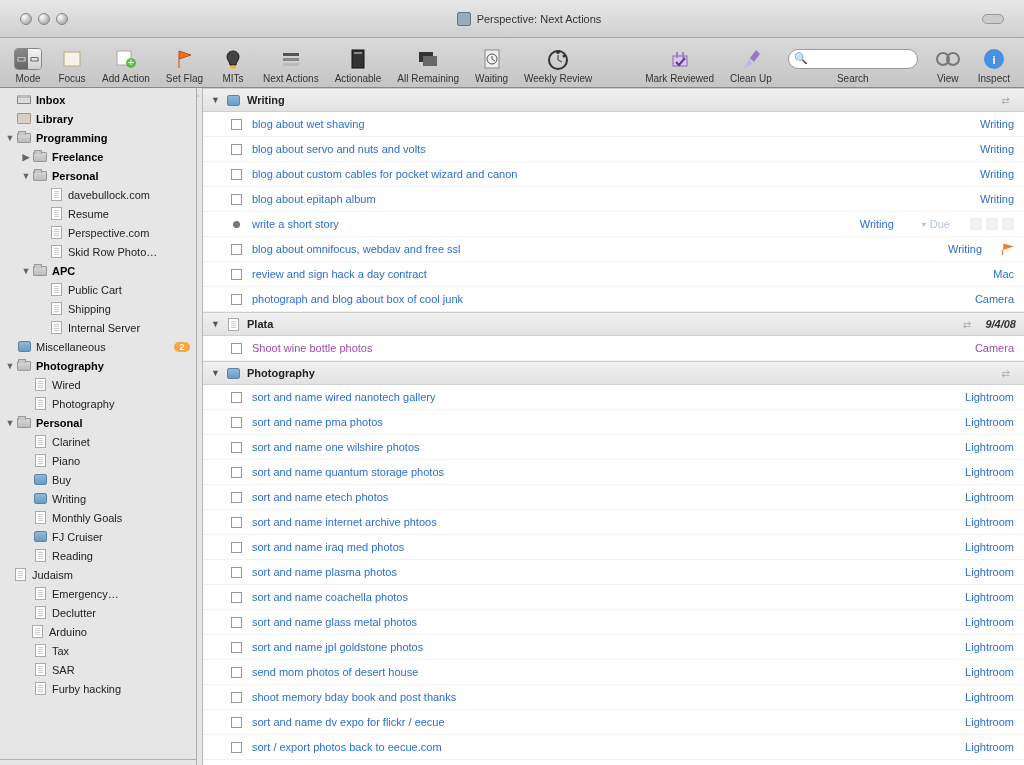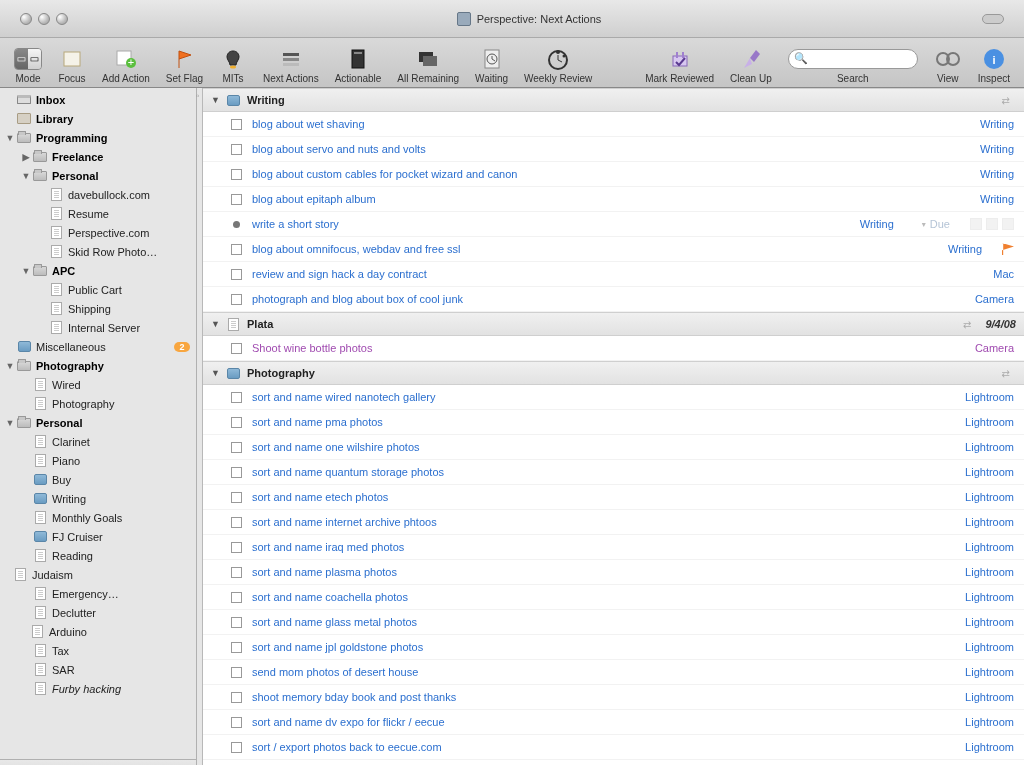--- a/index.html
+++ b/index.html
@@ -445,21 +445,21 @@
           </span>
           <span class="label">Tax</span>
         </div>
         <div class="side-row" style="padding-left: 20px;">
           <span class="disclosure"></span>
           <span class="icon">
             <span class="page-ic"></span>
           </span>
           <span class="label">SAR</span>
         </div>
-        <div class="side-row" style="padding-left: 20px; font-style: italic;">
+        <div class="side-row" style="padding-left: 20px;">
           <span class="disclosure"></span>
           <span class="icon">
             <span class="page-ic"></span>
           </span>
           <span class="label">Furby hacking</span>
         </div>
       </div>
     <div class="side-bottom">
       <span>+</span>
       <span>−</span>

